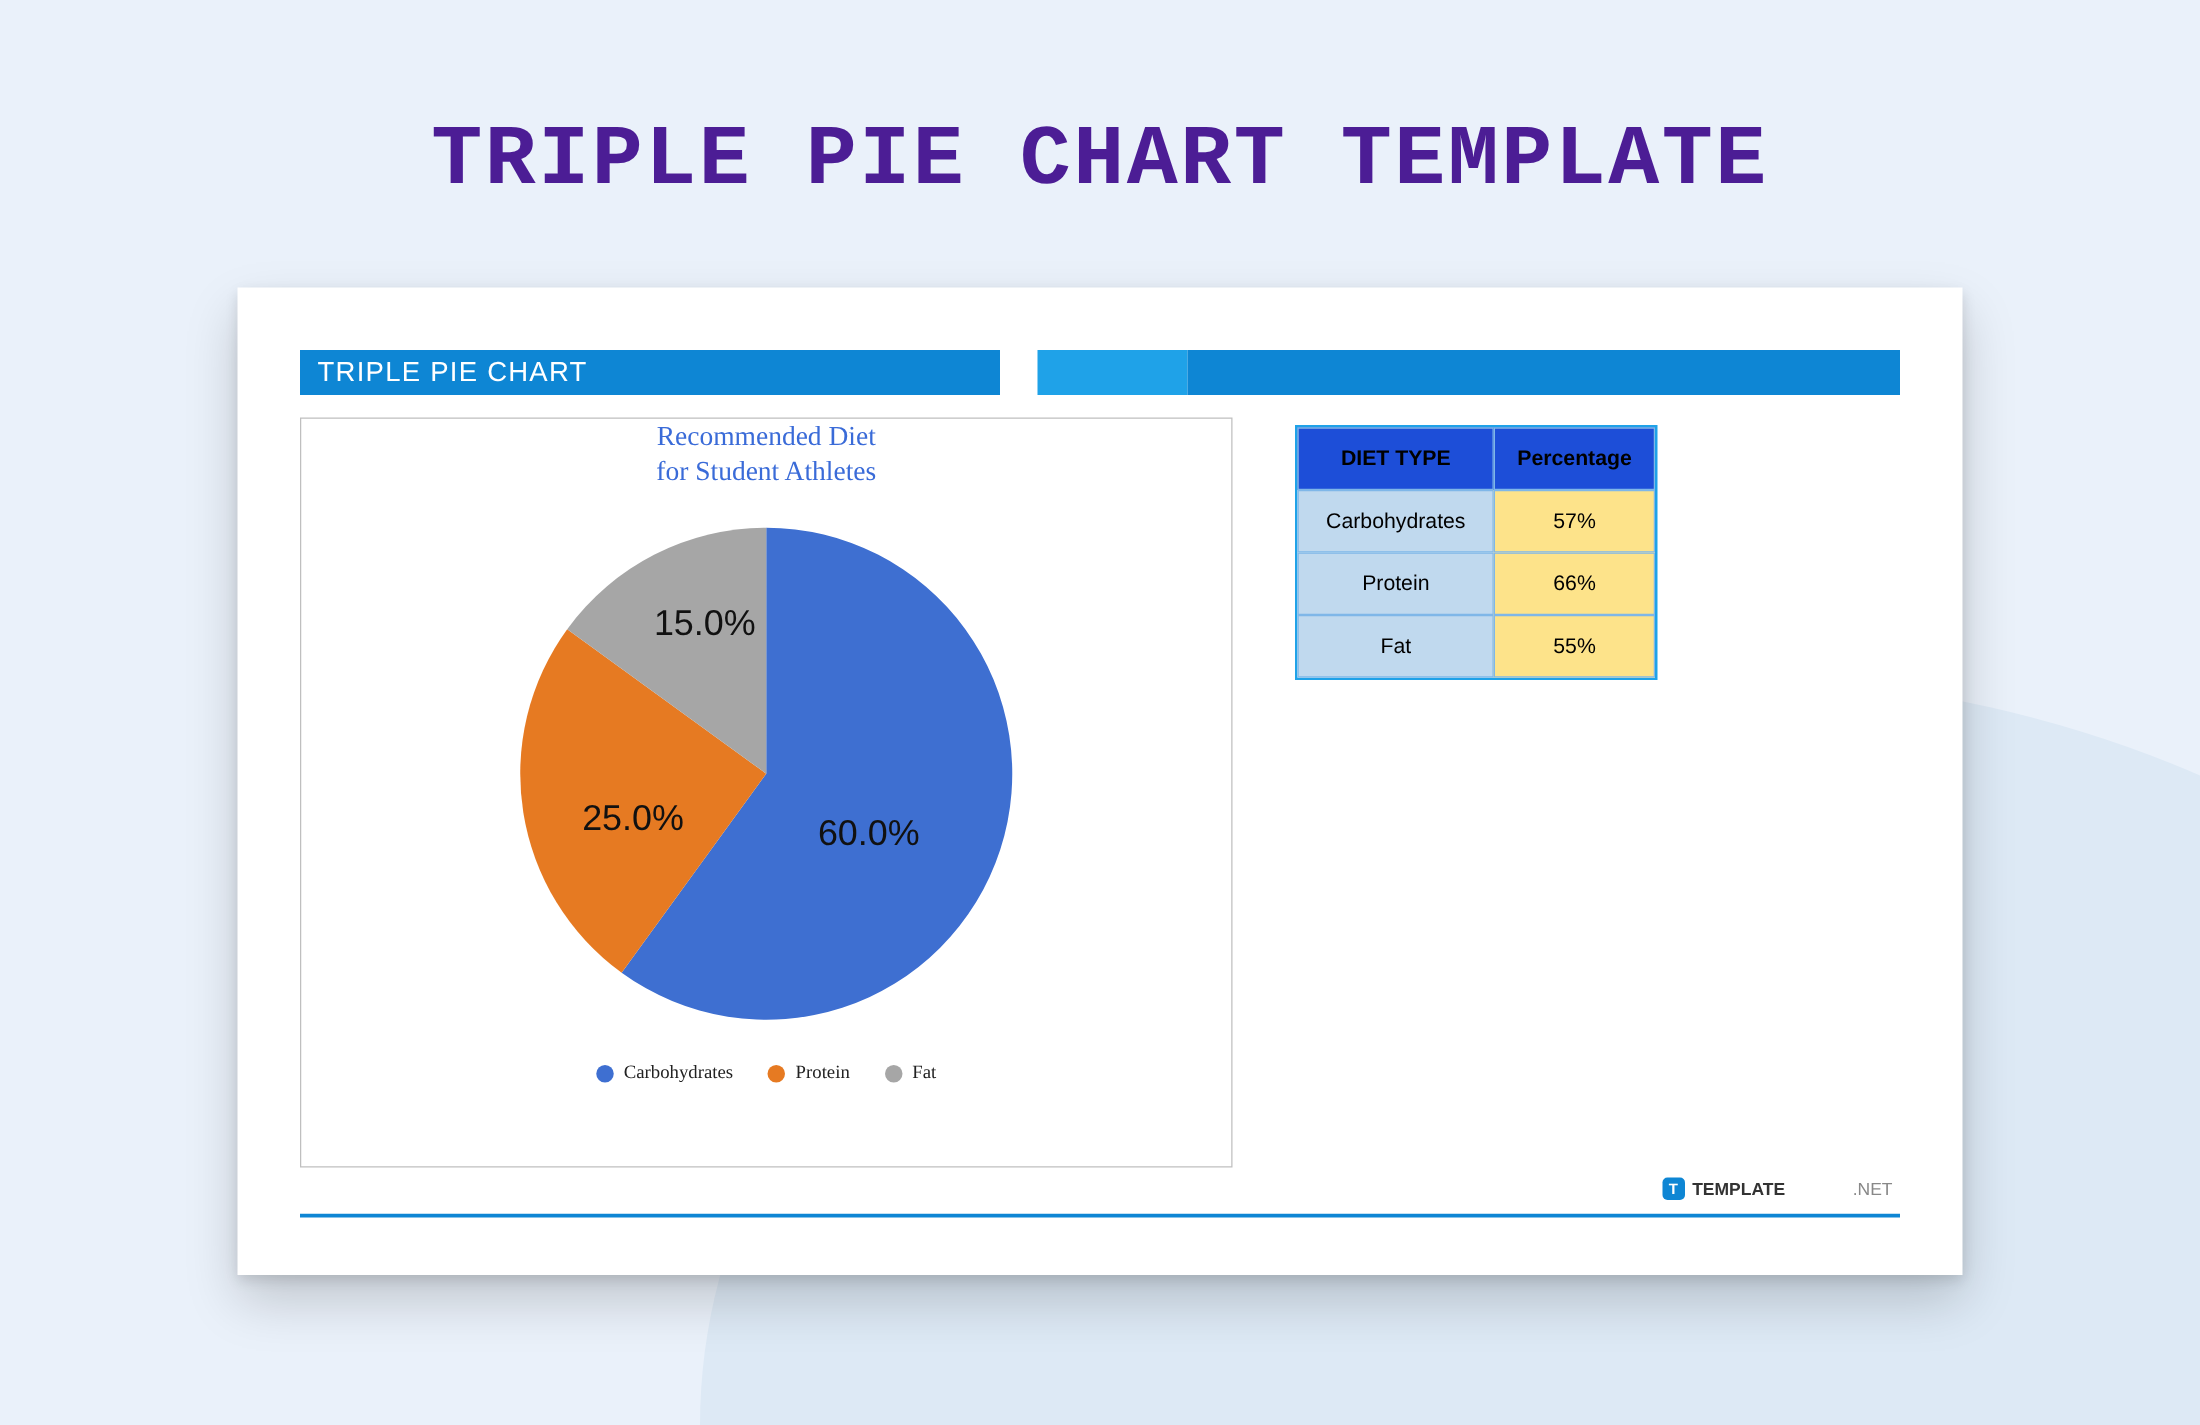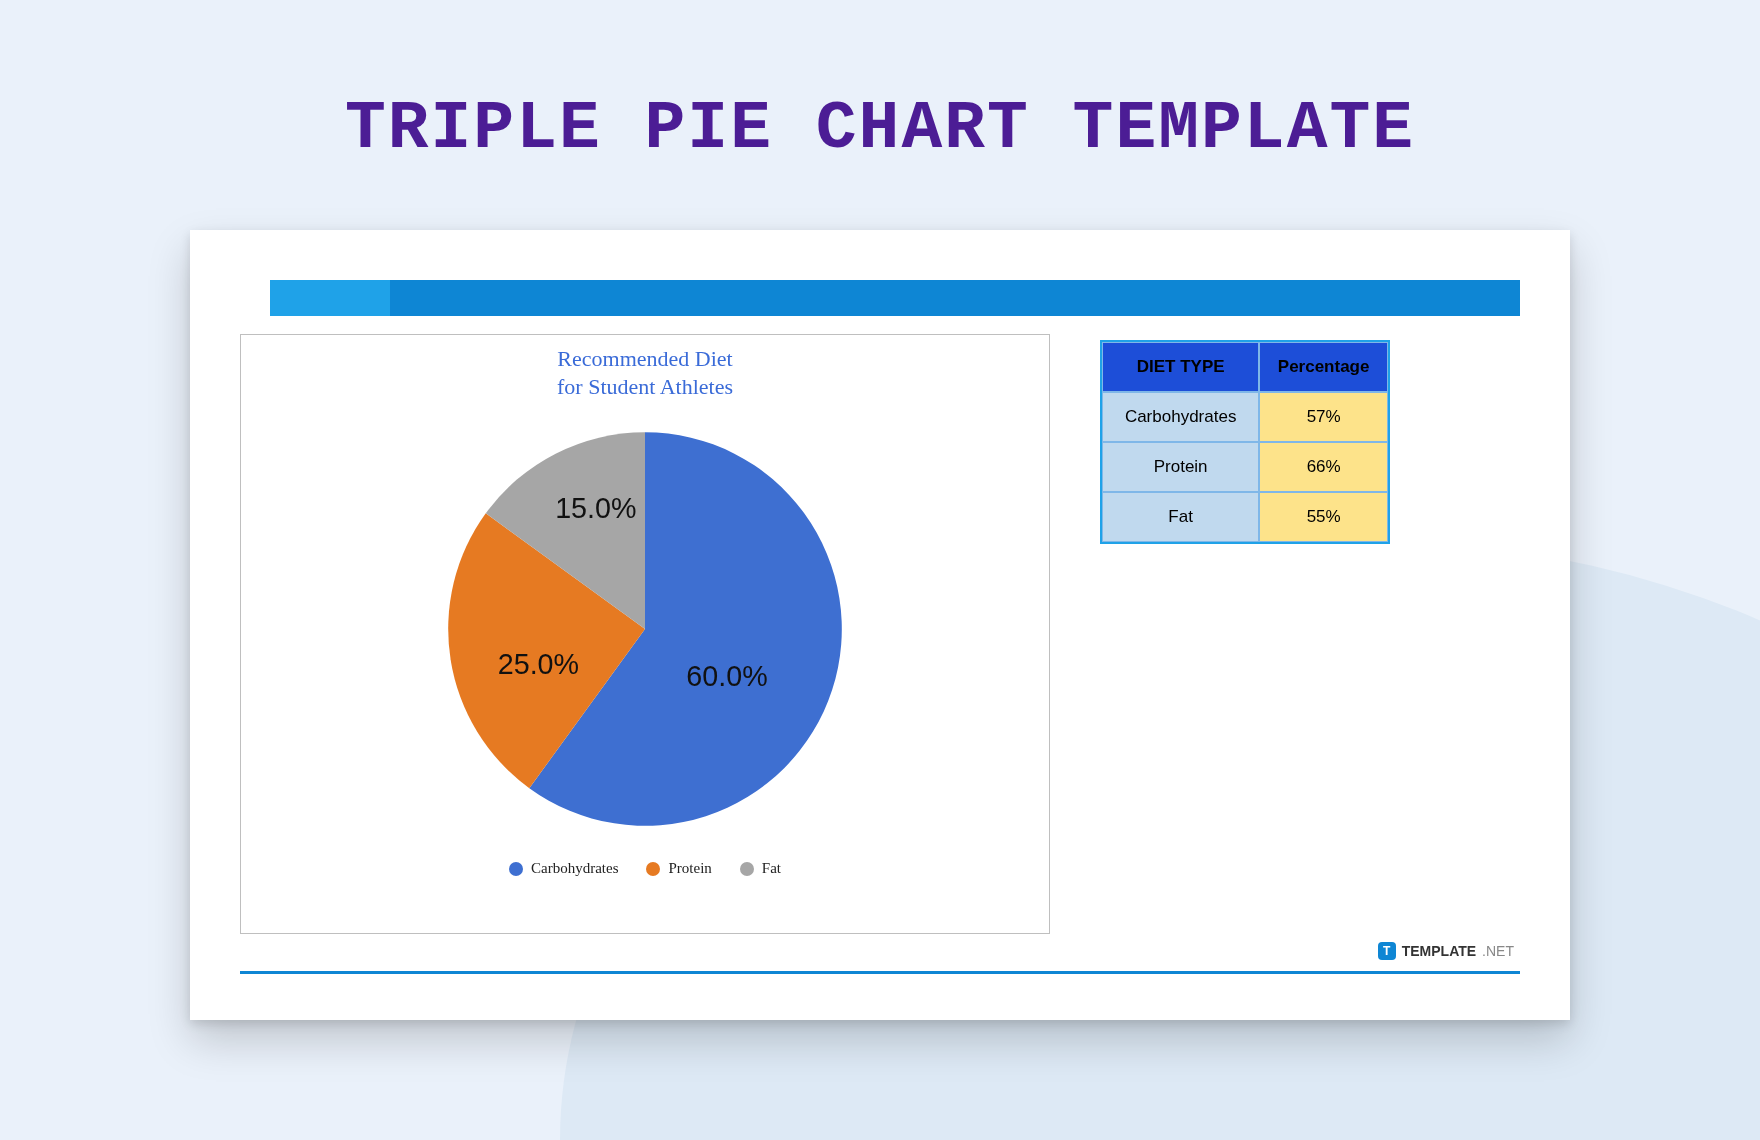--- a/index.html
+++ b/index.html
@@ -63,28 +63,27 @@
   }
   .banner-gap { width: 30px; background: #fff; }
   .banner-mid { background: #1fa2e8; width: 120px; }
   .banner-right { background: #0e86d4; flex: 1; }
   .content-row {
     display: flex;
     gap: 50px;
     margin-top: 18px;
   }
   .chart-box {
-    width: 810px;
+    width: 746px;
     height: 600px;
     border: 1px solid #bfbfbf;
     background: #fff;
     display: flex;
     flex-direction: column;
     align-items: center;
-    padding-top: 10px;
   }
   .chart-title {
     color: #3a6bd8;
     font-family: Georgia, "Times New Roman", serif;
     font-size: 22px;
     text-align: center;
     line-height: 1.25;
   }
   .pie-wrap {
     width: 410px;
@@ -137,38 +136,39 @@
     position: absolute;
     right: 56px;
     bottom: 60px;
     display: flex;
     align-items: center;
     gap: 6px;
     font-size: 14px;
     color: #333;
     font-weight: bold;
   }
-  .brand .net { font-weight: normal; color: #888; }
+  .brand .net { font-weight: normal; color: #888; margin-left: 48px; }
   .brand-badge {
     width: 18px; height: 18px; border-radius: 4px; background: #0e86d4;
     color: #fff; display:flex; align-items:center; justify-content:center;
     font-size: 12px; font-weight: bold;
   }
   .pie-label { font-size: 14px; fill: #111; text-anchor: middle; font-family: Arial, sans-serif; }
 </style>
 </head>
 <body>
 
 <div class="bg-blob"></div>
 
 <h1 class="page-title">TRIPLE PIE CHART TEMPLATE</h1>
 
 <div class="card">
 
   <div class="banner">
+    <div class="banner-left">TRIPLE PIE CHART</div>
     <div class="banner-gap"></div>
     <div class="banner-mid"></div>
     <div class="banner-right"></div>
   </div>
 
   <div class="content-row">
 
     <div class="chart-box">
       <div class="chart-title">
         <span>Recommended Diet</span><br>

